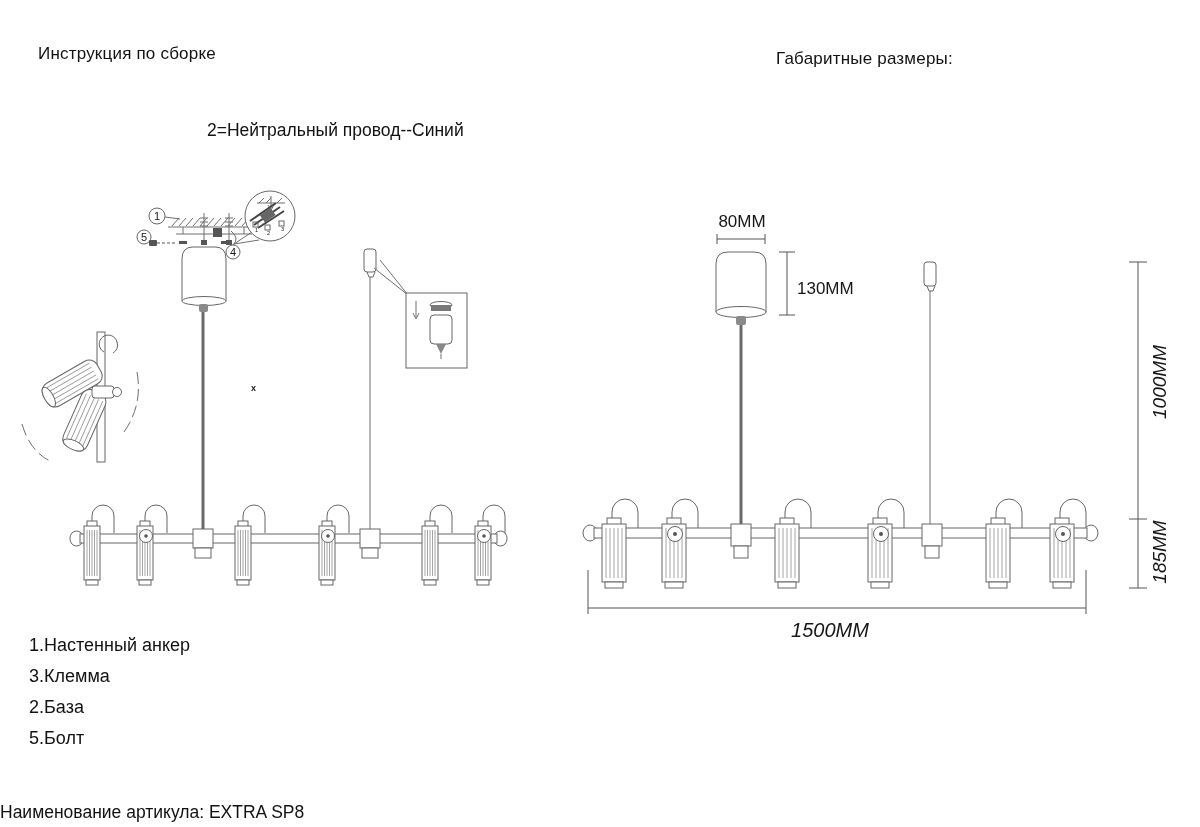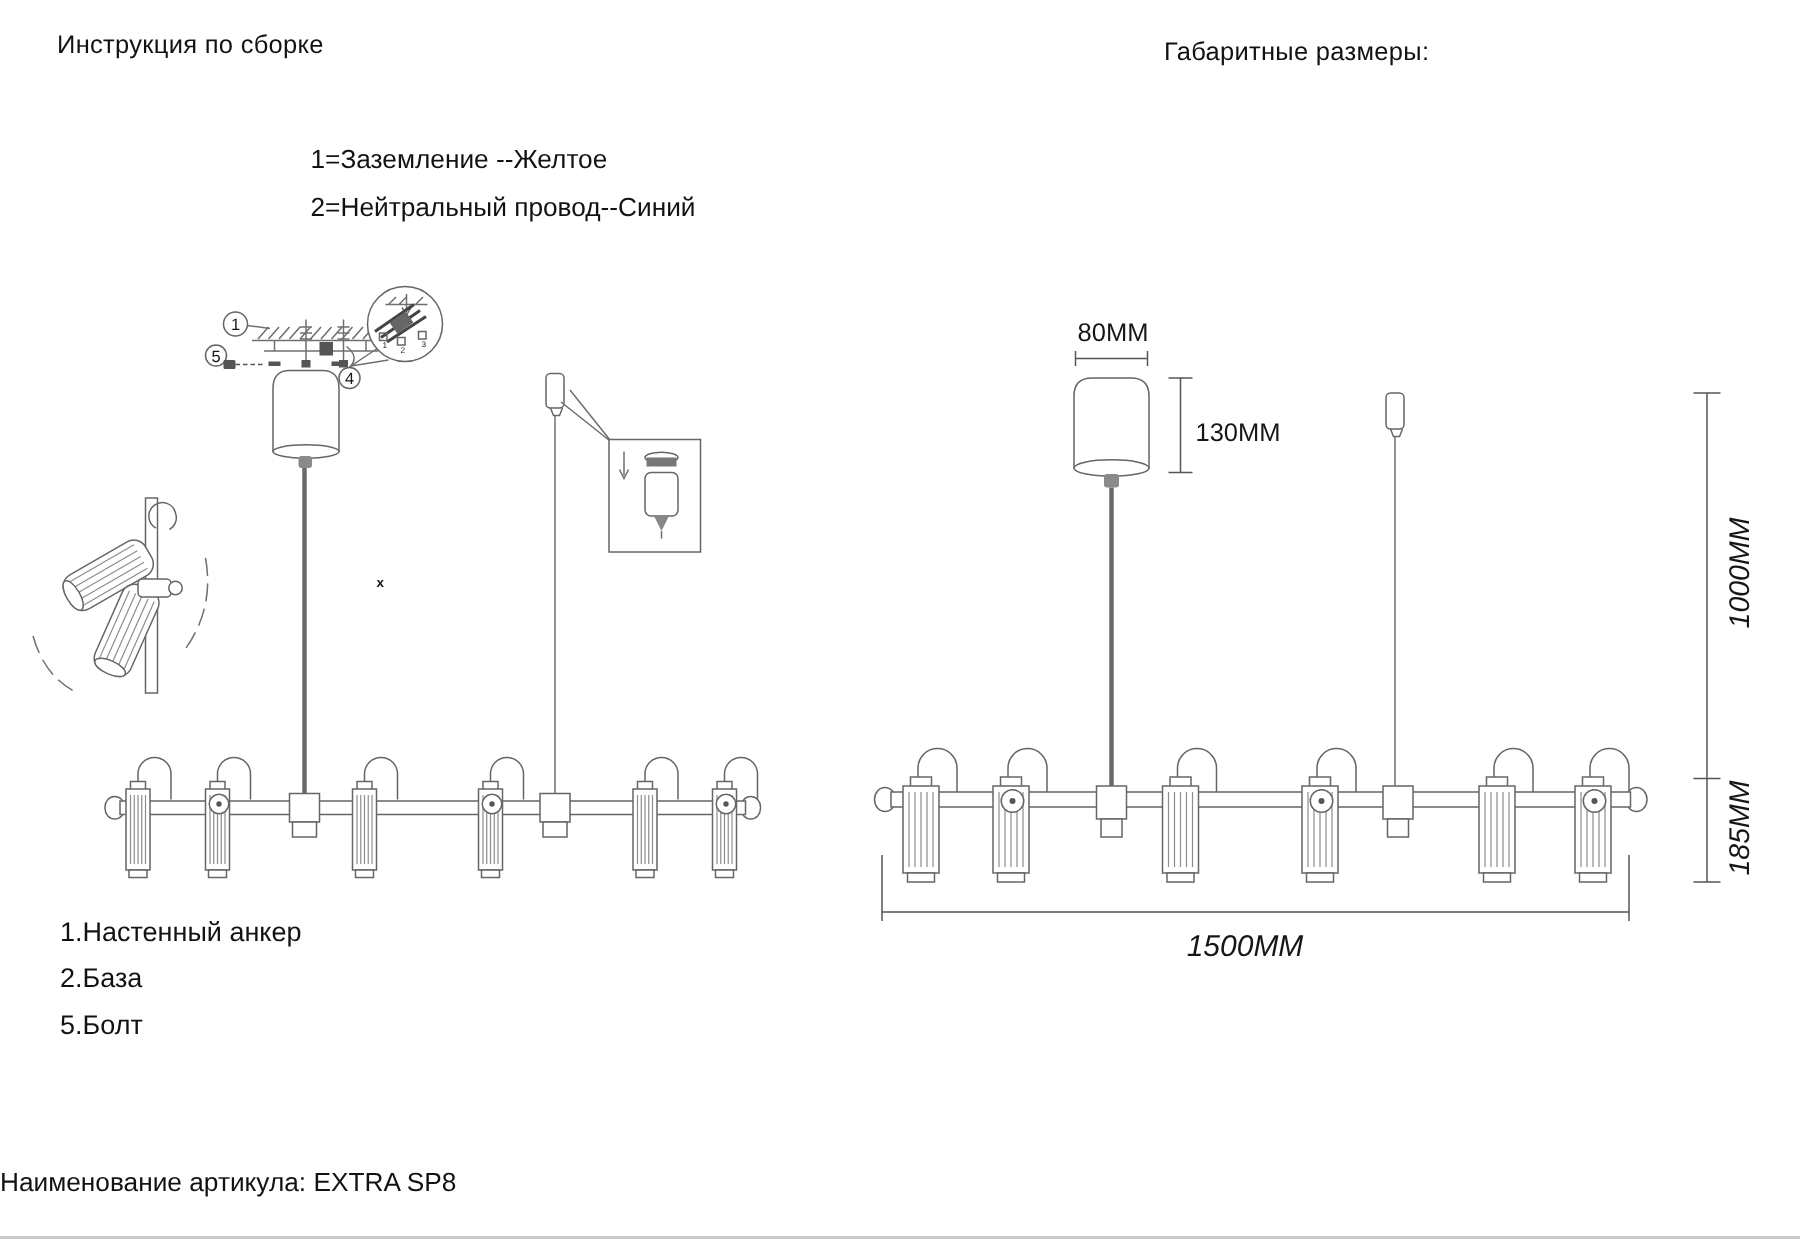--- a/index.html
+++ b/index.html
@@ -1,18 +1,18 @@
 <!DOCTYPE html>
 <html><head>
 <meta charset="utf-8">
 <style>
   html,body{margin:0;padding:0;background:#fff;}
   .page{position:relative;width:1200px;height:827px;background:#fff;overflow:hidden;
         font-family:"Liberation Sans",sans-serif;color:#121212;}
-  .abs{position:absolute;}
+  .abs{position:absolute;margin-top:24px;}
   .title{font-size:17px;letter-spacing:0.2px;}
   .legend div{font-size:17.5px;line-height:32px;white-space:pre;}
   .parts div{font-size:18px;line-height:31px;white-space:pre;}
   .footer{left:0;right:0;top:778px;text-align:left;font-size:17.5px;}
   .bottom-rule{left:0;right:0;top:824px;border-top:2px solid #c9c9c9;}
   svg{position:absolute;left:0;top:0;}
   svg text{font-family:"Liberation Sans",sans-serif;fill:#161616;font-size:17px;}
   .ln{stroke:#666;fill:none;stroke-width:1;}
   .f{fill:#fff;}
   .rib{stroke:#8d8d8d;stroke-width:0.8;fill:none;}
@@ -28,26 +28,26 @@
 </style>
 </head>
 <body>
 
 <div class="page">
 
   <div class="abs title" style="left:38px;top:20px;">Инструкция по сборке</div>
   <div class="abs title" style="left:776px;top:25px;text-align:center;">Габаритные размеры:</div>
 
   <div class="abs legend" style="left:207px;top:90px;">
-    <div>1=Заземление --Желтое</div>
     <div>2=Нейтральный провод--Синий</div>
   </div>
 
-  <div class="abs parts" style="left:40px;top:606px;">
+  <div class="abs parts" style="left:29px;top:606px;">
     <div>1.Настенный анкер</div>
+    <div>3.Клемма</div>
     <div>2.База</div>
     <div>5.Болт</div>
   </div>
 
   <div class="abs footer">Наименование артикула: EXTRA SP8</div>
   <div class="abs bottom-rule"></div>
 
   <svg width="1200" height="827" viewBox="0 0 1200 827">
     <defs>
       <g id="arcL">

